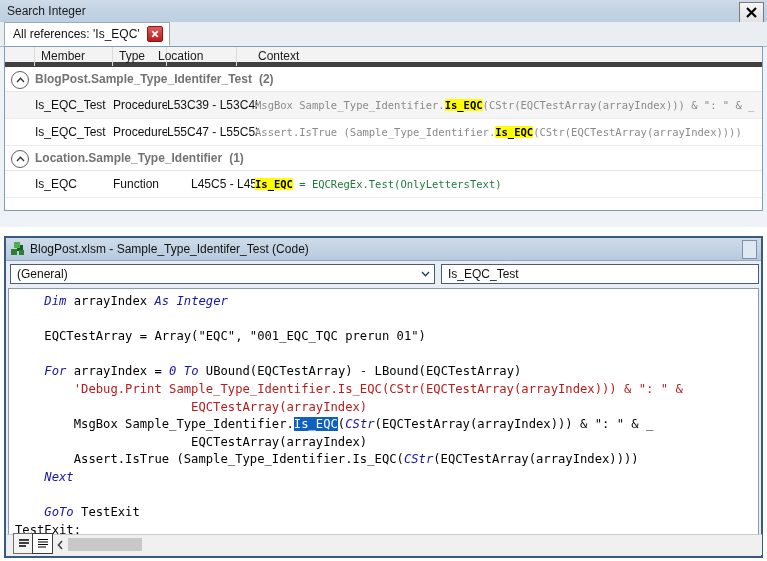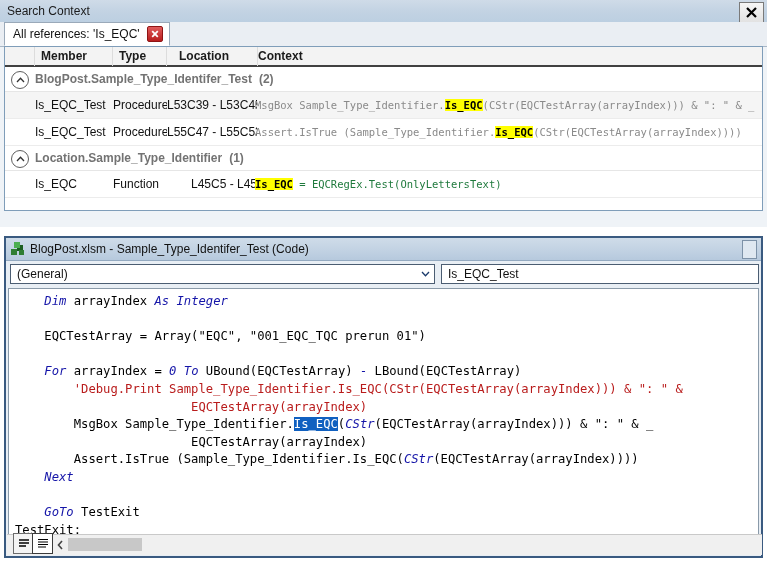--- a/index.html
+++ b/index.html
@@ -54,23 +54,22 @@
     cursor: pointer;
   }
 
   .sr-grid {
     position: absolute; left: 4px; top: 46px; width: 759px; height: 165px;
     background: #ffffff; border: 1px solid #7f9db9; box-sizing: border-box;
     overflow: hidden;
   }
   .sr-header {
     position: relative; height: 20px; width: 100%;
-    background: #f3f3f3; border-bottom: 2px solid #404040;
+    background: #f3f3f3; border-bottom: 5px solid #404040;
     box-sizing: border-box;
-    font-weight: bold;
   }
   .sr-th {
     position: absolute; top: 0; height: 19px; line-height: 19px;
     font-size: 12px; color: #1b1b1b; padding-left: 6px;
     border-right: 1px solid #dcdcdc; box-sizing: border-box;
   }
   .grp {
     position: relative; height: 24px; width: 100%;
     background: #ffffff; border-bottom: 1px solid #e6e6e6;
   }
@@ -181,21 +180,21 @@
   }
 </style>
 </head>
 <body>
 
 <div id="root">
 
   <div class="sr-pane">
 
     <div class="sr-titlebar">
-      <div class="sr-title">Search Context</div>
+      <div class="sr-title">Search Integer</div>
       <div class="sr-close">
         <svg width="13" height="13" viewBox="0 0 13 13">
           <path d="M2 2 L11 11 M11 2 L2 11" stroke="#000" stroke-width="2.2" fill="none"></path>
         </svg>
       </div>
     </div>
 
     <div class="sr-tabstrip">
       <div class="sr-tab">
         <span class="sr-tab-label">All references: 'Is_EQC'</span>
@@ -206,21 +205,21 @@
         </span>
       </div>
     </div>
 
     <div class="sr-grid">
 
       <div class="sr-header">
         <div class="sr-th" style="left:0px;width:30px;"></div>
         <div class="sr-th" style="left:30px;width:78px;">Member</div>
         <div class="sr-th" style="left:108px;width:54px;">Type</div>
-        <div class="sr-th" style="left:168px;width:85px;">Location</div>
+        <div class="sr-th" style="left:147px;width:85px;">Location</div>
         <div class="sr-th" style="left:247px;width:510px;border-right:none;">Context</div>
       </div>
 
       <div class="grp">
         <div class="grp-toggle">
           <svg width="9" height="6" viewBox="0 0 9 6">
             <path d="M1 5 L4.5 1.3 L8 5" stroke="#333" stroke-width="1.3" fill="none"></path>
           </svg>
         </div>
         <div class="grp-title">

